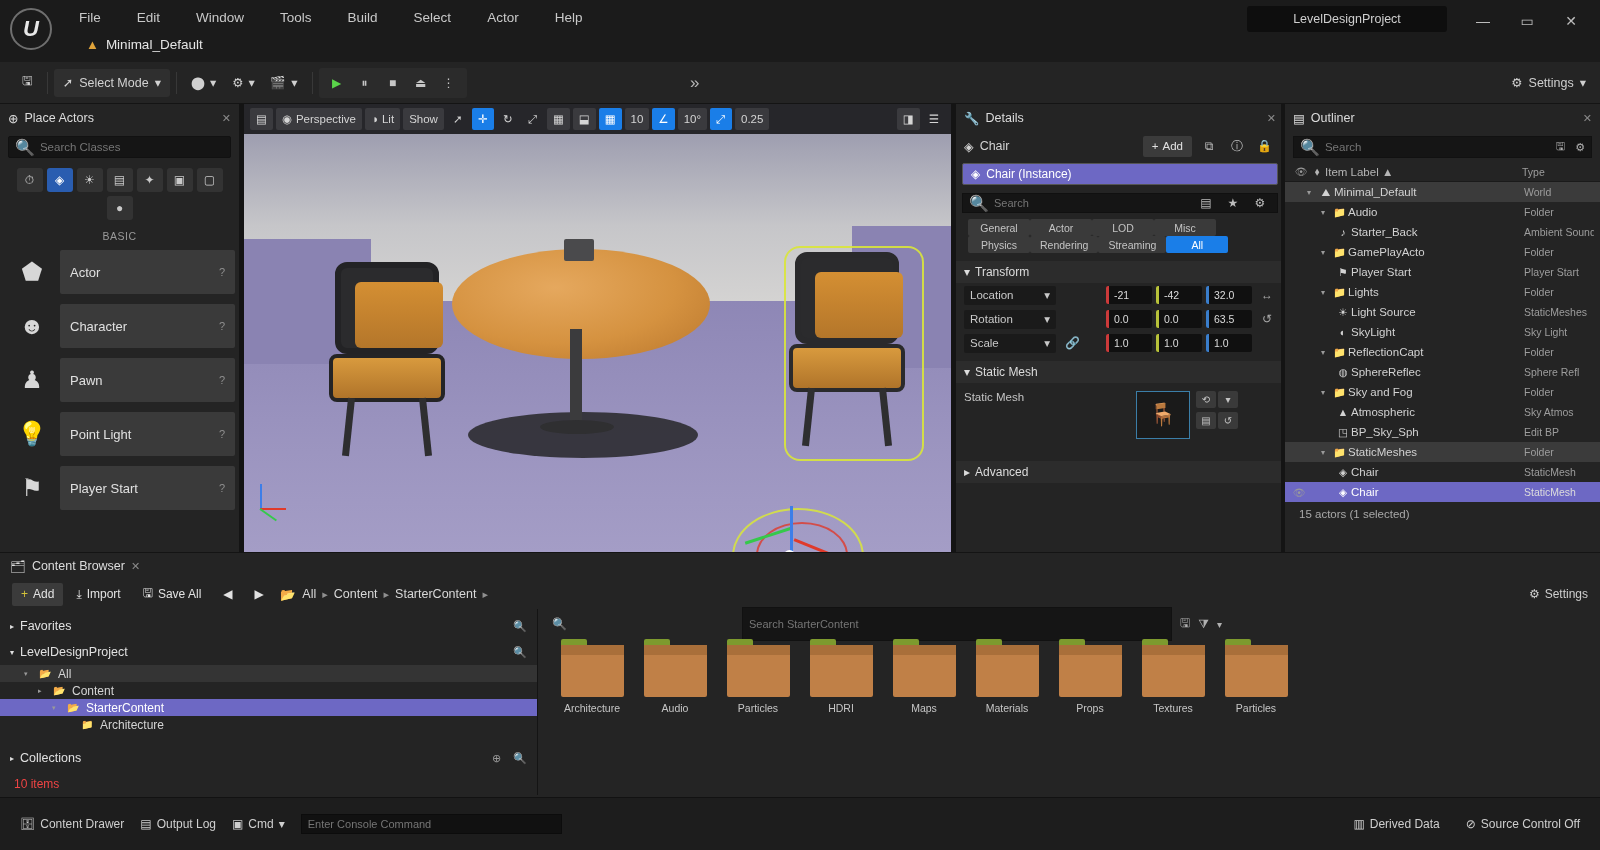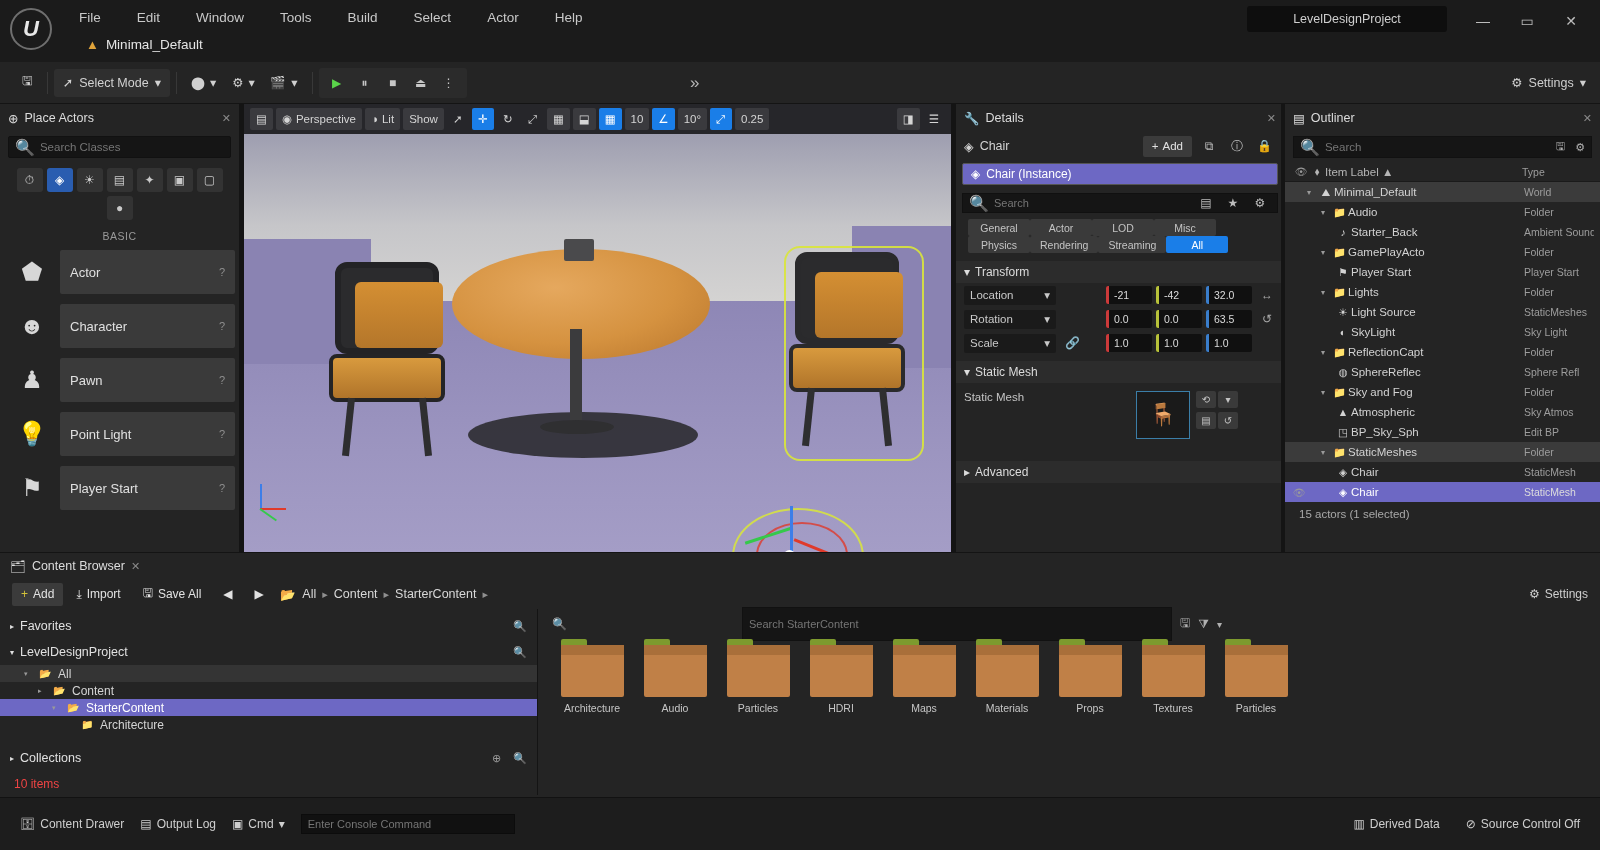--- a/index.html
+++ b/index.html
@@ -417,21 +417,21 @@
   .statusbar {
     position: absolute; left: 0; top: 797px; width: 1600px; height: 53px;
     background: #1d1d1d; border-top: 1px solid #121212;
     display: flex; align-items: center; padding: 0 12px;
   }
   .sb-btn {
     display: flex; align-items: center; gap: 5px; height: 24px; padding: 0 8px;
     font-size: 12px; color: #cfcfcf; border-radius: 2px;
   }
   .cmd-input {
-    width: 214px; height: 20px; background: #111; margin-left: 8px;
+    width: 261px; height: 20px; background: #111; margin-left: 8px;
     border: 1px solid #0c0c0c; display: flex; align-items: center;
     padding: 0 6px;
   }
   .cmd-input input { flex: 1; background: transparent; border: none;
     outline: none; color: #cfcfcf; font-size: 11px;
     font-family: "Liberation Sans", sans-serif; }
   .sb-right { margin-left: auto; display: flex; gap: 10px; }
   .vsplit { position: absolute; background: #141414; }
 </style>
 </head>

